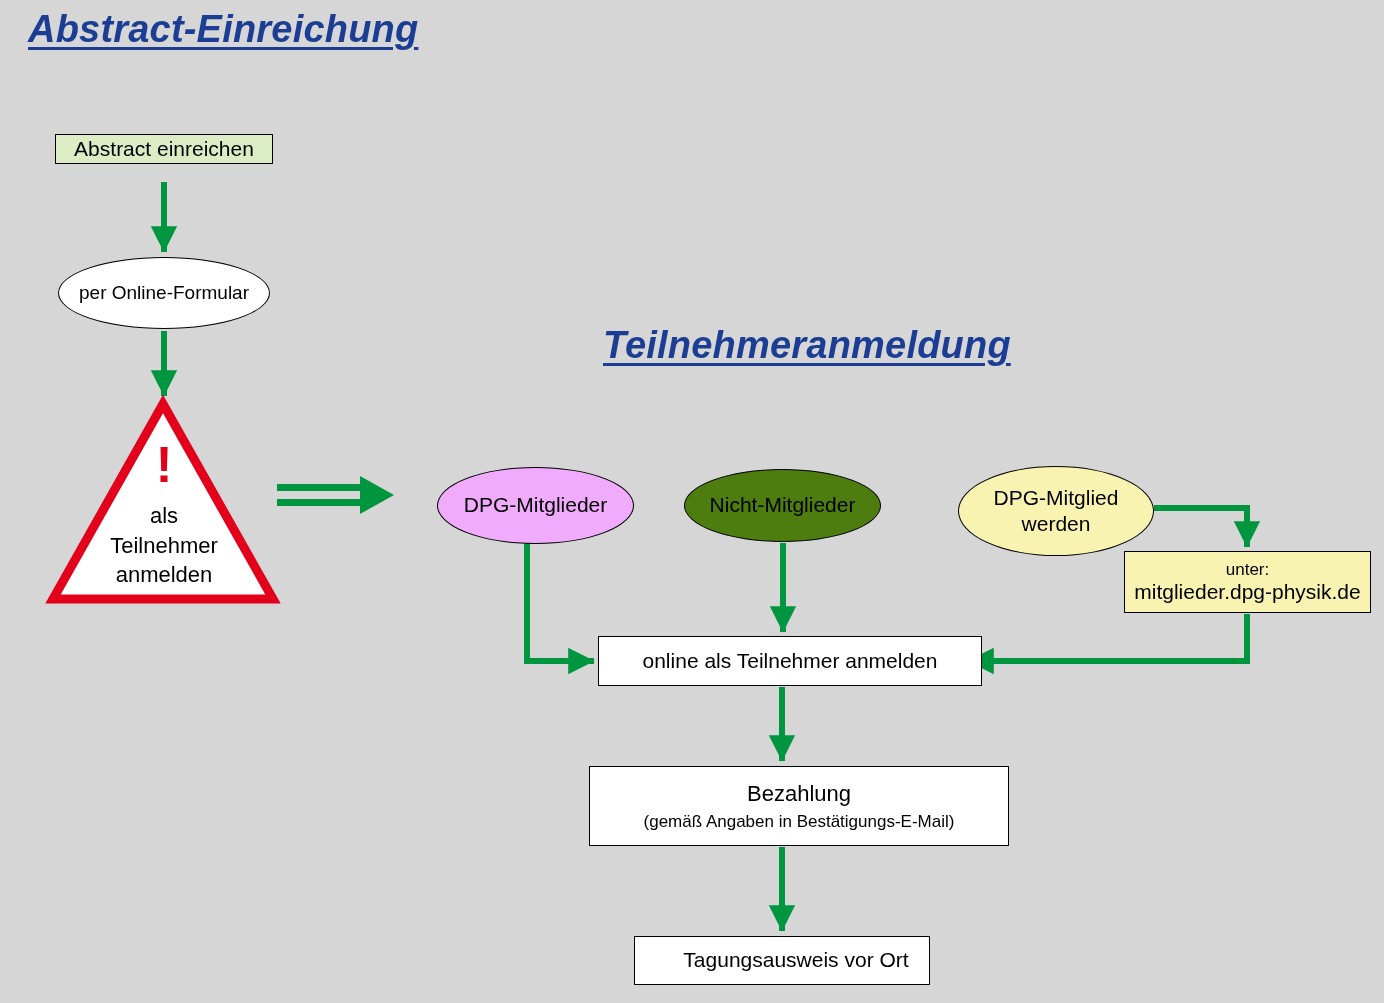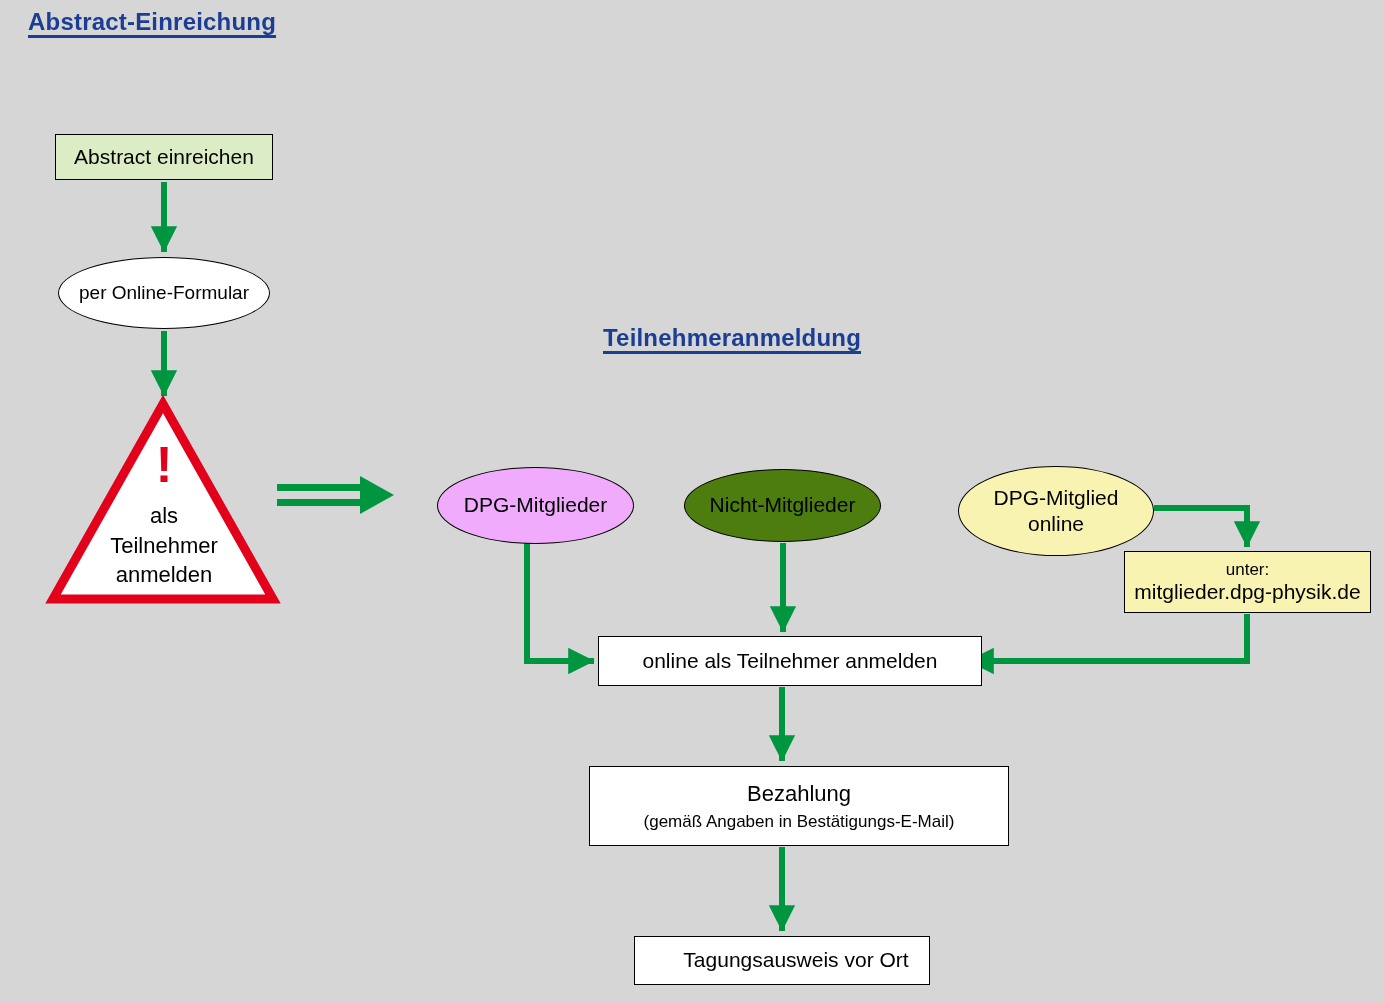--- a/index.html
+++ b/index.html
@@ -9,27 +9,28 @@
   .canvas {
     position: relative;
     width: 1384px;
     height: 1003px;
     background: #d6d6d6;
     overflow: hidden;
   }
 
   .heading {
     position: absolute;
-    font-size: 24px;
+    font-size: 38px;
     font-weight: bold;
     color: #1b3e94;
     text-decoration: underline;
     text-decoration-thickness: 2.5px;
     text-underline-offset: 5px;
     letter-spacing: 0.2px;
+    font-style: italic;
   }
   .h-abstract { left: 28px; top: 8px; }
   .h-teilnehmer { left: 603px; top: 300px; margin-top: 24px; }
 
   svg.arrows {
     position: absolute;
     left: 0; top: 0;
     z-index: 1;
   }
 
@@ -41,21 +42,21 @@
     align-items: center;
     justify-content: center;
     text-align: center;
     border: 1.6px solid #000;
     background: #fff;
     font-size: 21px;
     line-height: 1.25;
   }
   .ellipse { border-radius: 50%; }
 
-  .n-abstract   { left: 55px;  top: 134px; width: 218px; height: 46px; background: #dcedc6; }
+  .n-abstract   { left: 55px;  top: 134px; width: 218px; height: 30px; background: #dcedc6; }
   .n-formular   { left: 58px;  top: 257px; width: 212px; height: 72px; background: #ffffff; font-size: 19px; }
   .n-dpg        { left: 437px; top: 467px; width: 197px; height: 77px; background: #f0abfc; }
   .n-nicht      { left: 684px; top: 469px; width: 197px; height: 73px; background: #4d7c0f; }
   .n-werden     { left: 958px; top: 466px; width: 196px; height: 90px; background: #f9f3b2; }
   .n-werden .wrap { width: 160px; }
   .n-unter      { left: 1124px; top: 551px; width: 247px; height: 62px; background: #f9f3b2; }
   .n-unter .small { font-size: 17px; line-height: 1.15; }
   .n-unter .big   { font-size: 21px; line-height: 1.2; }
   .n-online     { left: 598px; top: 636px; width: 384px; height: 50px; }
   .n-bezahlung  { left: 589px; top: 766px; width: 420px; height: 80px; }
@@ -141,21 +142,21 @@
 
   <div class="node ellipse n-dpg">
     <span>DPG-Mitglieder</span>
   </div>
 
   <div class="node ellipse n-nicht">
     <span>Nicht-Mitglieder</span>
   </div>
 
   <div class="node ellipse n-werden">
-    <span class="wrap">DPG-Mitglied online</span>
+    <span class="wrap">DPG-Mitglied werden</span>
   </div>
 
   <div class="node n-unter">
     <span class="small">unter:</span>
     <span class="big">mitglieder.dpg-physik.de</span>
   </div>
 
   <div class="node n-online">
     <span>online als Teilnehmer anmelden</span>
   </div>

